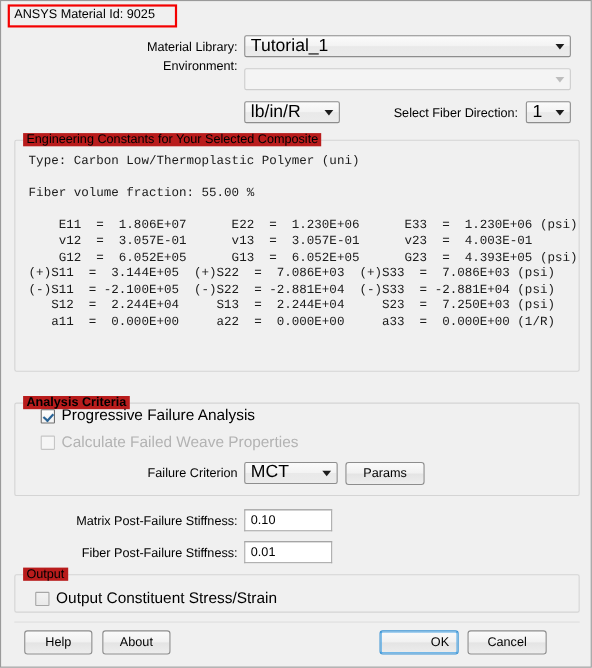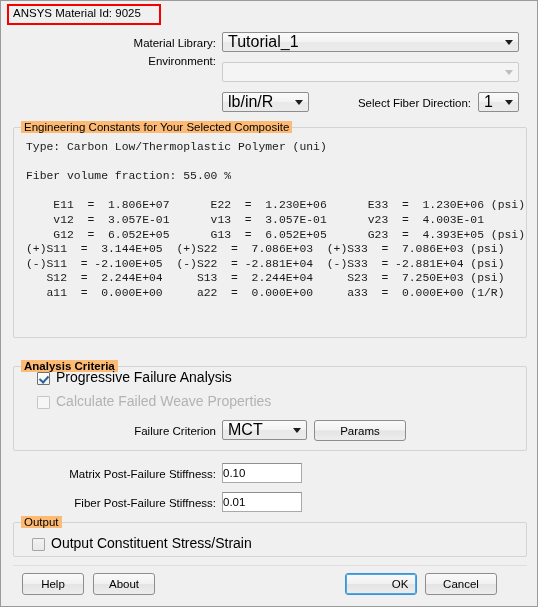--- a/index.html
+++ b/index.html
@@ -99,21 +99,21 @@
     position: absolute;
     box-sizing: border-box;
     border: 1px solid #d4d4d4;
     border-radius: 2px;
     background: transparent;
   }
   .groupbox > .group-title {
     position: absolute;
     top: -7px;
     left: 7px;
-    background: #fdba74;
+    background: #b91c1c;
     padding: 0 3px;
     font-size: 11.5px;
     color: #000;
     white-space: nowrap;
   }
 
   
   #constants-readout {
     position: absolute;
     left: 12px;
@@ -190,20 +190,21 @@
   .textinput {
     position: absolute;
     box-sizing: border-box;
     border: 1px solid #a9a9a9;
     border-top-color: #8f8f8f;
     background: #ffffff;
     font-size: 11.5px;
     color: #000;
     display: flex;
     align-items: center;
+    padding-left: 5px;
     white-space: nowrap;
   }
 
   .hr-sep {
     position: absolute;
     border-top: 1px solid #dedede;
   }
 </style>
 </head>
 <body>
@@ -263,21 +264,21 @@
   <div class="checkrow disabled" style="left:36px; top:392px;">
     <span class="checkbox disabled"></span>
     <span class="checklabel">Calculate Failed Weave Properties</span>
   </div>
 
   <div class="field-label" style="left:110px; top:424px; width:105px;">Failure Criterion</div>
   <div class="combo" style="left:221px; top:419px; width:85px; height:20px;">
     <span class="combo-value">MCT</span>
     <span class="combo-arrow"></span>
   </div>
-  <div class="button" style="left:313px; top:419px; width:92px; height:21px;">Params</div>
+  <div class="button" style="left:313px; top:419px; width:72px; height:21px;">Params</div>
 
   <div class="field-label" style="left:55px; top:467px; width:160px;">Matrix Post-Failure Stiffness:</div>
   <div class="textinput" style="left:221px; top:462px; width:80px; height:20px;">0.10</div>
 
   <div class="field-label" style="left:55px; top:496px; width:160px;">Fiber Post-Failure Stiffness:</div>
   <div class="textinput" style="left:221px; top:491px; width:80px; height:20px;">0.01</div>
 
   <div class="groupbox" style="left:12px; top:521px; width:514px; height:35px;">
     <span class="group-title">Output</span>
   </div>

